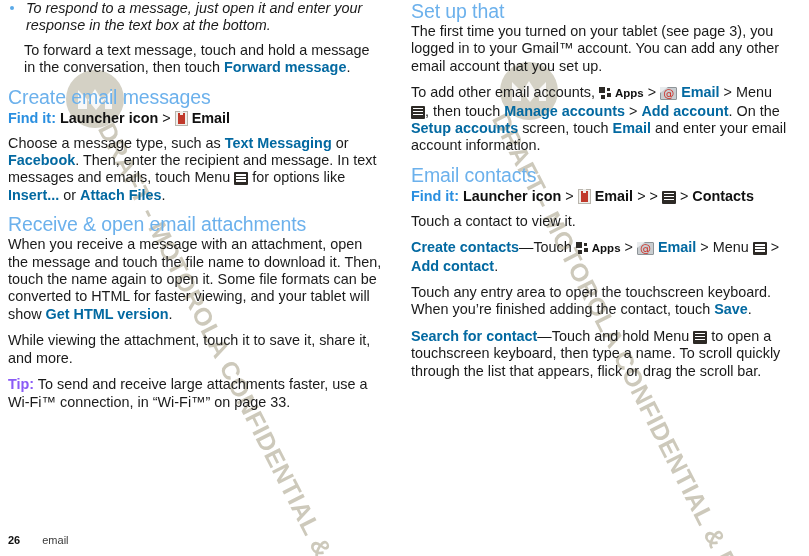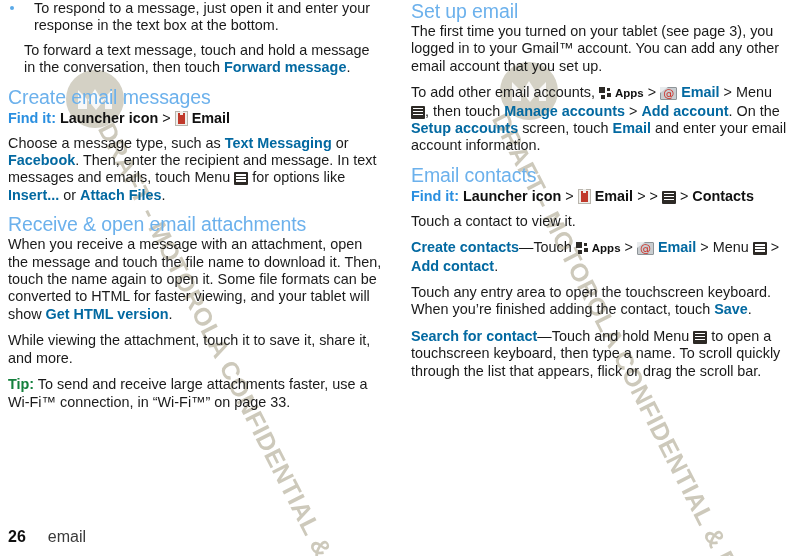--- a/index.html
+++ b/index.html
@@ -43,42 +43,42 @@
   .col-right{left:411px;}
 
   p{margin:0 0 9px 0;font-size:14.4px;line-height:17.4px;color:#1a1a1a;}
   .bullet-list{margin:0;padding:0;list-style:none;}
   .bullet-item{position:relative;padding-left:16px;margin-bottom:7px;}
   .bullet-item .dot{
     position:absolute;left:2px;top:6px;
     width:4px;height:4px;border-radius:50%;
     background:#5aa9e8;
   }
-  .bullet-item p{margin:0 0 4px 10px;}
+  .bullet-item p{margin:0 0 4px 2px;font-style:italic;}
   .sub-para{padding-left:16px;}
 
   h2.heading{
     margin:9px 0 1px 0;
     font-size:19.5px;
     font-weight:normal;
     line-height:22px;
     color:#6cb1ec;
     letter-spacing:-0.1px;
   }
   .findit{
     margin:0 0 8px 0;
     font-size:14.4px;
     line-height:18px;
     font-weight:bold;
     color:#111;
   }
   .findit .lbl{color:#2a8fe0;}
   .findit .sep{font-weight:normal;color:#111;}
   b,strong{font-weight:bold;color:#0369a1;}
-  .tip-lbl{color:#15803d;font-weight:bold;}
+  .tip-lbl{color:#8b5cf6;font-weight:bold;}
 
   
   .ico{display:inline-block;vertical-align:-3px;position:relative;}
 
   .ico-menu{width:14px;height:13px;background:#2d2a26;border-radius:1px;}
   .ico-menu i{
     position:absolute;left:2px;right:2px;height:1.5px;background:#fff;display:block;
   }
   .ico-menu i:nth-child(1){top:2px;}
   .ico-menu i:nth-child(2){top:5px;}
@@ -96,21 +96,21 @@
 
   .ico-apps{width:12px;height:12px;vertical-align:-2px;}
   .ico-apps s{position:absolute;background:#2d2a26;display:block;}
   .ico-apps s:nth-child(1){left:0;top:0;width:6px;height:6px;}
   .ico-apps s:nth-child(2){left:8px;top:1px;width:3px;height:3px;}
   .ico-apps s:nth-child(3){left:8px;top:6px;width:4px;height:4px;}
   .ico-apps s:nth-child(4){left:2px;top:8px;width:4px;height:4px;}
   .apps-word{font-size:11.5px;font-weight:bold;color:#111;letter-spacing:0;text-align:center;}
 
   
-  .footer{position:absolute;left:8px;bottom:10px;z-index:2;font-size:16px;color:#3a3a3a;}
+  .footer{position:absolute;left:8px;bottom:10px;z-index:2;font-size:11px;color:#3a3a3a;}
   .footer .pg{font-weight:bold;color:#111;}
   .footer .sec{margin-left:22px;color:#3a3a3a;}
 </style>
 </head>
 <body>
 
 <div class="page">
 
   <div class="wm-layer">
     <div class="wm-text wm-left">DRAFT - MOTOROLA CONFIDENTIAL &amp; PROPRIETARY INFORMATION</div>
@@ -157,21 +157,21 @@
 
     <p><span>When you receive a message with an attachment, open the message and touch the file name to download it. Then, touch the name again to open it. Some file formats can be converted to HTML for faster viewing, and your tablet will show </span><b>Get HTML version</b><span>.</span></p>
 
     <p>While viewing the attachment, touch it to save it, share it, and more.</p>
 
     <p><span class="tip-lbl">Tip:</span><span> To send and receive large attachments faster, use a Wi-Fi™ connection, in “Wi-Fi™” on page 33.</span></p>
   </div>
 
   <div class="col col-right">
 
-    <h2 class="heading" style="margin-top:0;">Set up email</h2>
+    <h2 class="heading" style="margin-top:0;">Set up that</h2>
 
     <p>The first time you turned on your tablet (see page 3), you logged in to your Gmail™ account. You can add any other email account that you set up.</p>
 
     <p><span>To add other email accounts, </span><span class="ico ico-apps"><s></s><s></s><s></s><s></s></span> <b class="apps-word">Apps</b><span> &gt; </span><span class="ico ico-email"><span class="env"></span><span class="flapL"></span><span class="at">@</span></span> <b>Email</b><span> &gt; Menu </span><span class="ico ico-menu"><i></i><i></i><i></i></span><span>, then touch </span><b>Manage accounts</b><span> &gt; </span><b>Add account</b><span>. On the </span><b>Setup accounts</b><span> screen, touch </span><b>Email</b><span> and enter your email account information.</span></p>
 
     <h2 class="heading">Email contacts</h2>
 
     <p class="findit" style="white-space:nowrap;"><span class="lbl">Find it:</span>
       <span>Launcher icon</span>
       <span class="sep">&gt;</span>

